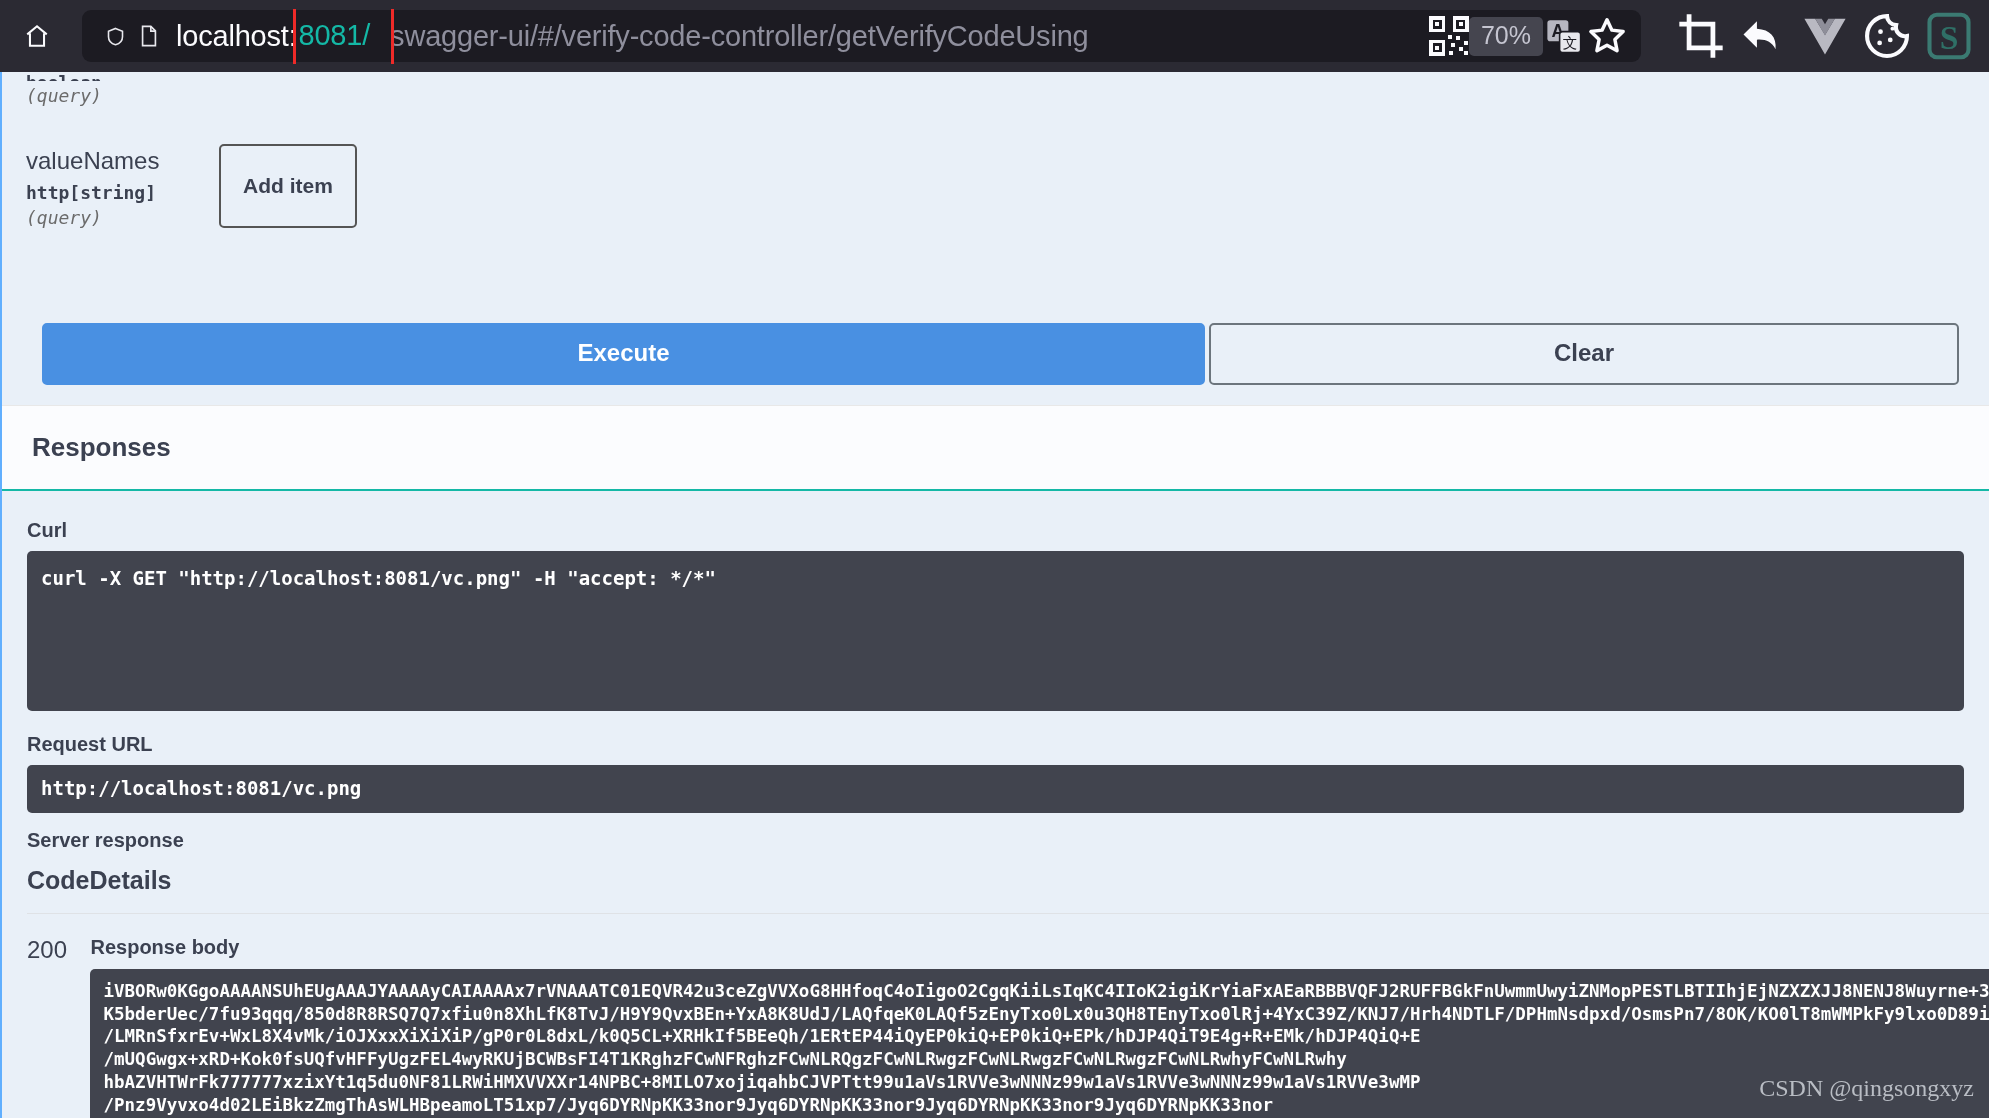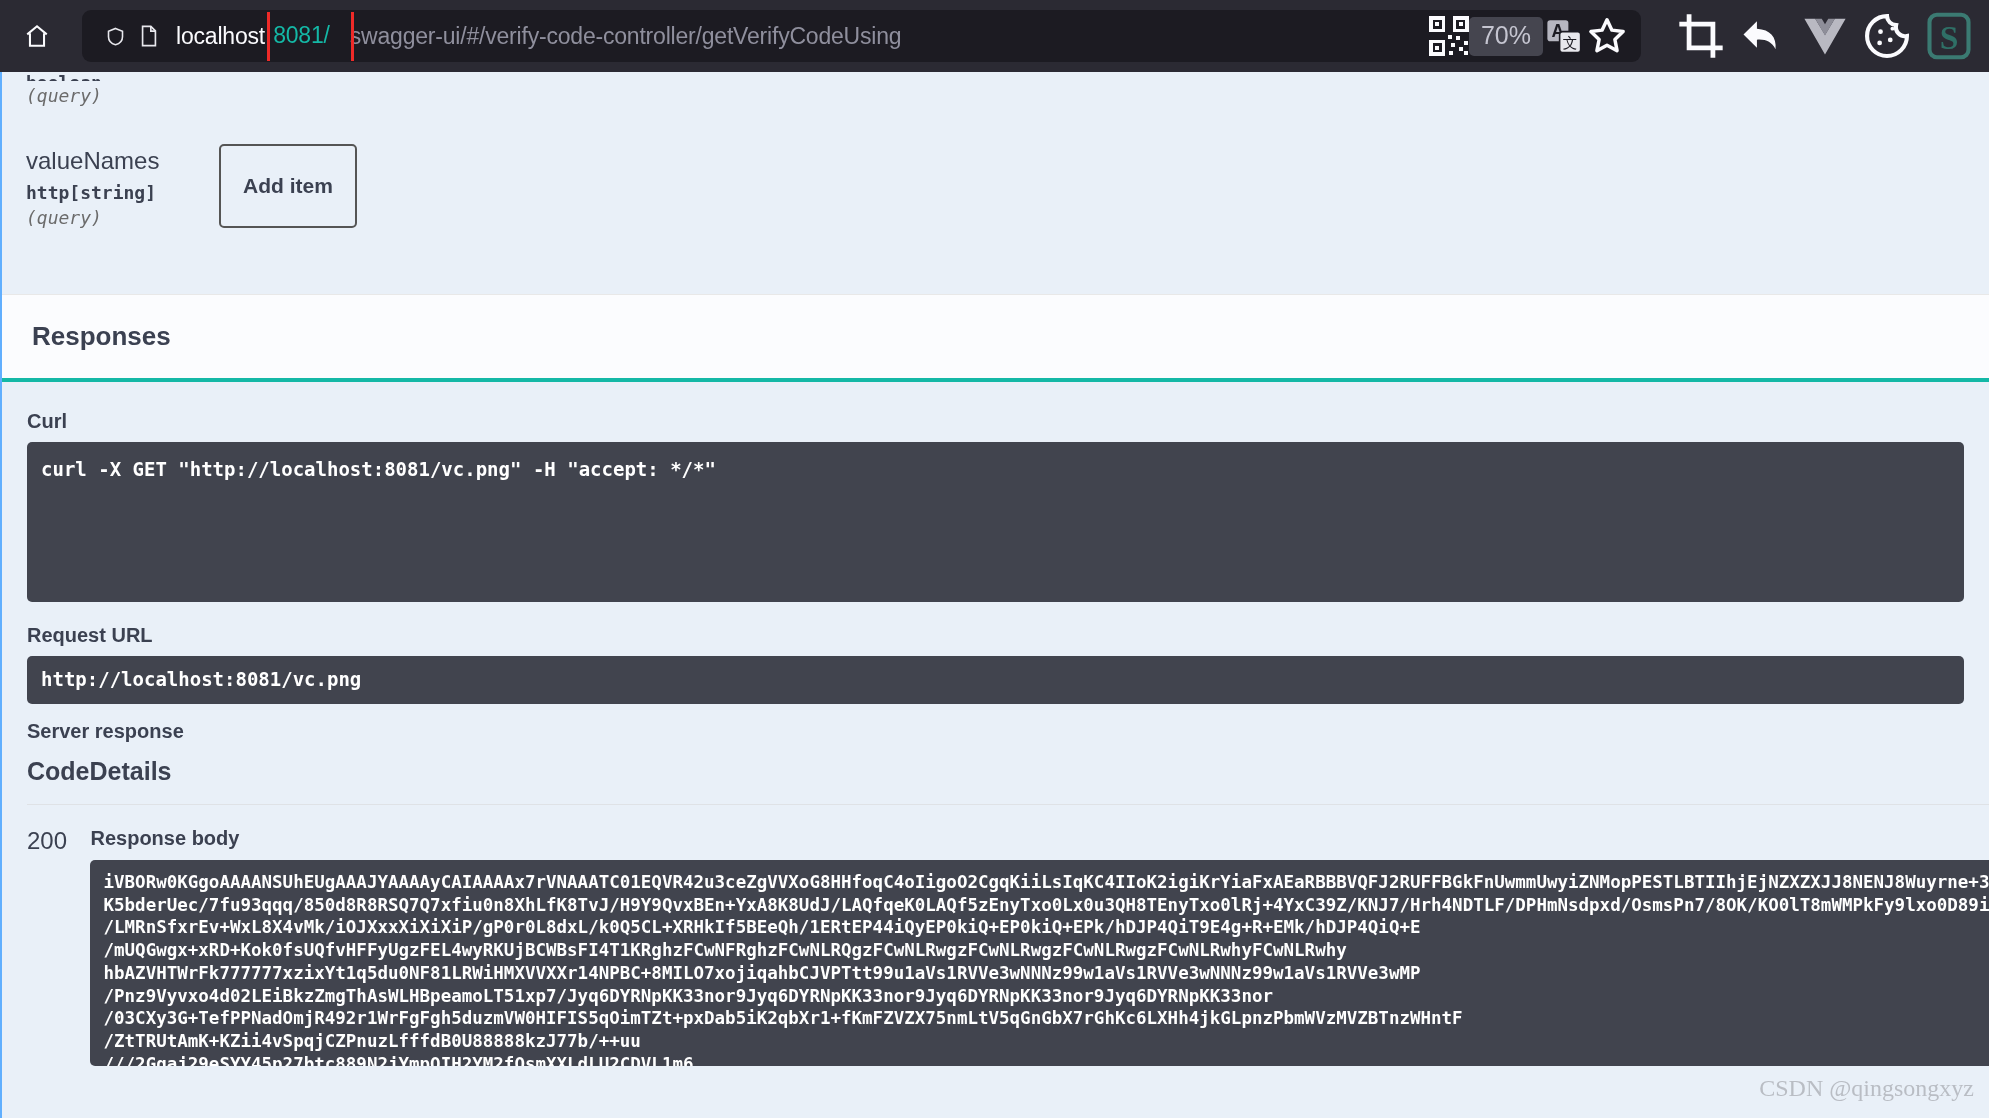--- a/index.html
+++ b/index.html
@@ -46,21 +46,21 @@
     width: 34px; height: 34px;
     display: flex; align-items: center; justify-content: center;
     color: #e8e8ed;
   }
   .urlbar .shield-icon svg { width: 21px; height: 21px; }
   .urlbar .page-icon svg { width: 20px; height: 22px; }
 
   .url-text {
     flex: 1 1 auto;
     margin-left: 10px;
-    font-size: 23px;
+    font-size: 29px;
     color: #8f8f9d;
     white-space: nowrap;
     overflow: hidden;
     letter-spacing: -0.2px;
     position: relative;
     display: flex;
     align-items: center;
     -webkit-mask-image: linear-gradient(to right, #000 92%, transparent 100%);
             mask-image: linear-gradient(to right, #000 92%, transparent 100%);
   }
@@ -168,24 +168,24 @@
     font-weight: bold;
     font-family: "Liberation Sans", sans-serif;
     padding: 14px 0 16px;
     border-radius: 5px;
     margin-left: 4px;
     cursor: pointer;
   }
 
   
   .responses-header {
-    margin-top: 66px;
+    margin-top: 20px;
     background: #fbfcfe;
     border-top: 1px solid #e8e8e8;
-    border-bottom: 4px solid #14b8a6;
+    border-bottom: 2px solid #14b8a6;
     padding: 26px 0 26px 30px;
   }
   .responses-header h4 {
     font-size: 26px; font-weight: bold; color: #3b4151;
   }
 
   .responses-inner { padding: 28px 25px 0 25px; }
 
   .blk-label {
     font-size: 20px;
@@ -381,20 +381,24 @@
       <div class="param-row" style="margin-top:38px">
         <div class="param-left">
           <div class="param-name">valueNames</div>
           <div class="param-type">http[string]</div>
           <div class="param-in">(query)</div>
         </div>
         <button class="add-item-btn">Add item</button>
       </div>
     </div>
 
+    <div class="exec-wrap">
+      <button class="btn-execute">Execute</button>
+      <button class="btn-clear">Clear</button>
+    </div>
 
     <div class="responses-header">
       <h4>Responses</h4>
     </div>
 
     <div class="responses-inner">
 
       <div class="blk-label">Curl</div>
       <div class="code-block curl-block">curl -X GET "http://localhost:8081/vc.png" -H "accept: */*"</div>
 

